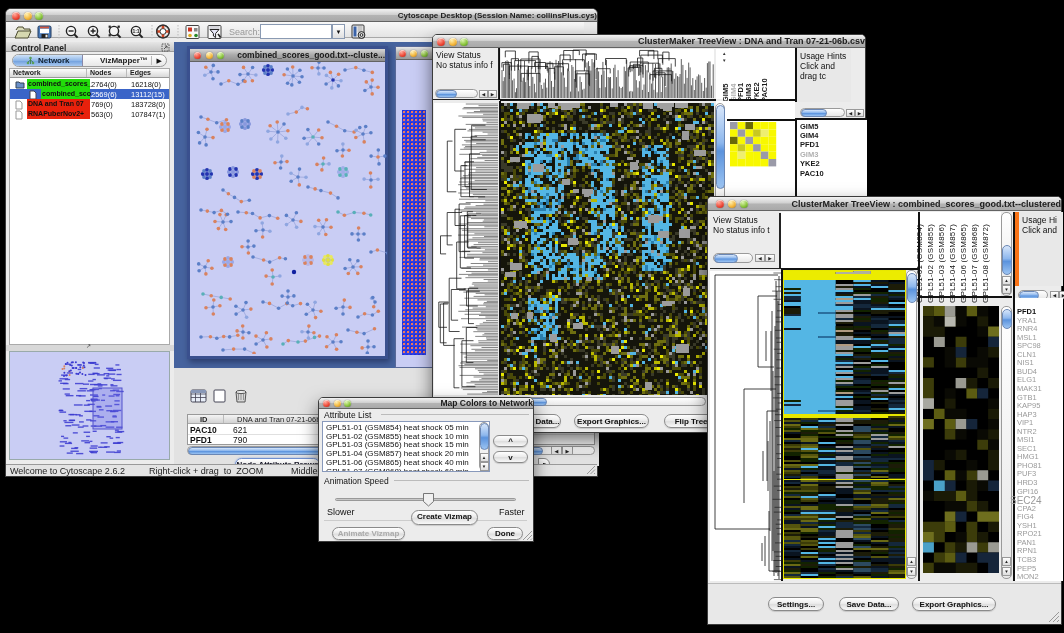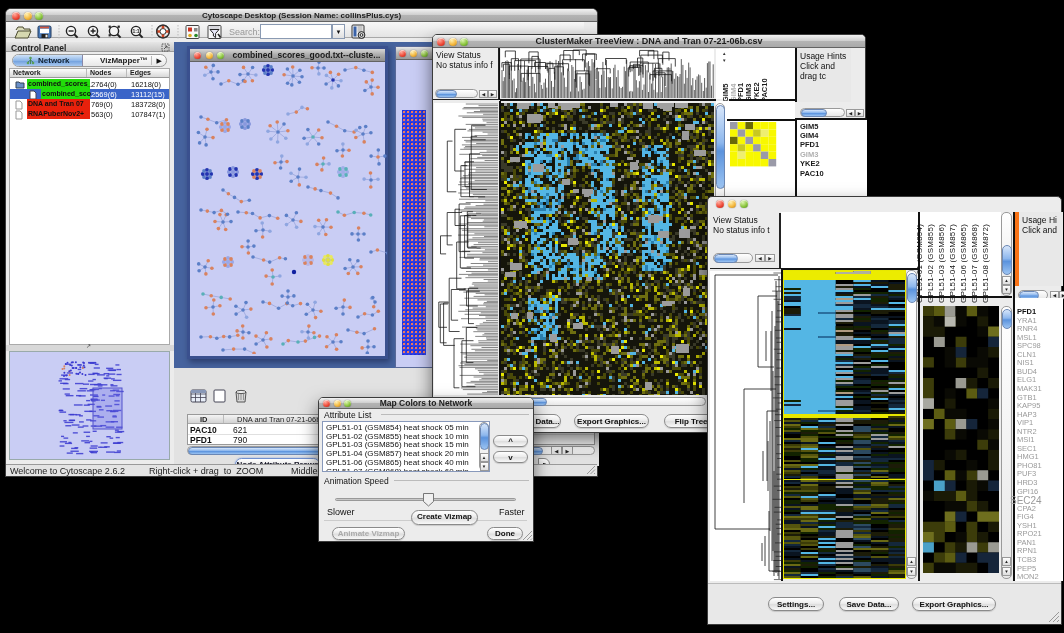--- a/index.html
+++ b/index.html
@@ -1,20 +1,20 @@
 <!DOCTYPE html>
 <html><head><meta charset="utf-8"><style>
 *{margin:0;padding:0;box-sizing:border-box}
 html,body{width:1064px;height:633px;background:#000;overflow:hidden;
  font-family:"Liberation Sans",sans-serif;-webkit-font-smoothing:antialiased}
 .win{position:absolute;background:#ececec;border:1px solid #3c3c3c;
  box-shadow:0 8px 18px rgba(0,0,0,0.55)}
 .tbar{position:absolute;left:0;right:0;top:0;
  background:linear-gradient(#f2f2f2,#cfcfcf 48%,#b4b4b4 52%,#a9a9a9);
- border-bottom:1px solid #636363;text-align:center;color:#1c1c1c;font-weight:bold}
+ border-bottom:1px solid #636363;text-align:right;color:#1c1c1c;font-weight:bold}
 .lt{position:absolute;border-radius:50%;width:8px;height:8px;
  box-shadow:inset 0 1px 1px rgba(255,255,255,.7), 0 0 1px rgba(0,0,0,.7)}
 .r{background:radial-gradient(circle at 35% 30%,#ffa99a,#ee4b3a 55%,#b81a0a)}
 .y{background:radial-gradient(circle at 35% 30%,#fff0b0,#f4b83e 55%,#c07d14)}
 .g{background:radial-gradient(circle at 35% 30%,#ddf5b0,#8cc63f 55%,#4c8a14)}
 .abtn{position:absolute;background:linear-gradient(#fff,#ececec 45%,#dedede 55%,#f8f8f8);
  border:1px solid #8a8a8a;border-radius:8px;text-align:center;color:#111;
  font-weight:bold;font-size:8px;white-space:nowrap;overflow:hidden;box-shadow:0 1px 1px rgba(0,0,0,.15)}
 .sbt{position:absolute;background:linear-gradient(#fff,#e8e8e8);border:1px solid #9a9a9a;border-radius:5px}
 .sbthumb{position:absolute;border-radius:5px;border:1px solid #6a87b5;
@@ -900,20 +900,21 @@
     <div class="sbt" style="left:282px;top:68px;width:10px;height:292px;border-radius:5px"></div>
     <div class="sbthumb" style="left:282.5px;top:70px;width:9px;height:84px"></div>
     <div class="sbt" style="left:68px;top:362px;width:205px;height:9px;border-radius:4.5px"></div>
     <div class="sbthumb" style="left:69px;top:362.5px;width:45px;height:8px"></div>
     <div class="abtn" style="left:23px;top:379px;width:52px;height:14px;line-height:13px">Settings...</div>
     <div class="abtn" style="left:80px;top:379px;width:48px;height:14px;line-height:13px">Save Data...</div>
     <div class="abtn" style="left:141px;top:379px;width:75px;height:14px;line-height:13px">Export Graphics...</div>
     <div class="abtn" style="left:231px;top:379px;width:72px;height:14px;line-height:13px">Flip Tree Nod</div>
   </div>
 <div class="win" id="w2" style="left:707px;top:196px;width:355px;height:429px;border-radius:5px 5px 0 0">
+    <div class="tbar" style="height:14px;font-size:9px;line-height:14px;border-radius:4px 4px 0 0">ClusterMaker TreeView : combined_scores_good.txt--clustered</div>
     <div class="lt r" style="left:8px;top:3px"></div>
     <div class="lt y" style="left:20px;top:3px"></div>
     <div class="lt g" style="left:32px;top:3px"></div>
     <div style="position:absolute;left:2px;top:16px;width:71px;height:56px;border-right:2px solid #222;border-bottom:1px solid #222;font-size:8.5px;color:#111">
       <div style="position:absolute;left:3px;top:2px">View Status</div>
       <div style="position:absolute;left:3px;top:12px">No status info t</div>
     </div>
     <div class="sbt" style="left:5px;top:56px;width:40px;height:10px;border-radius:5px"></div>
     <div class="sbthumb" style="left:6px;top:56.5px;width:24px;height:9px"></div>
     <div class="arrbox" style="left:47px;top:57px;width:10px;height:8px;font-size:4.5px;line-height:7px">◀</div>

